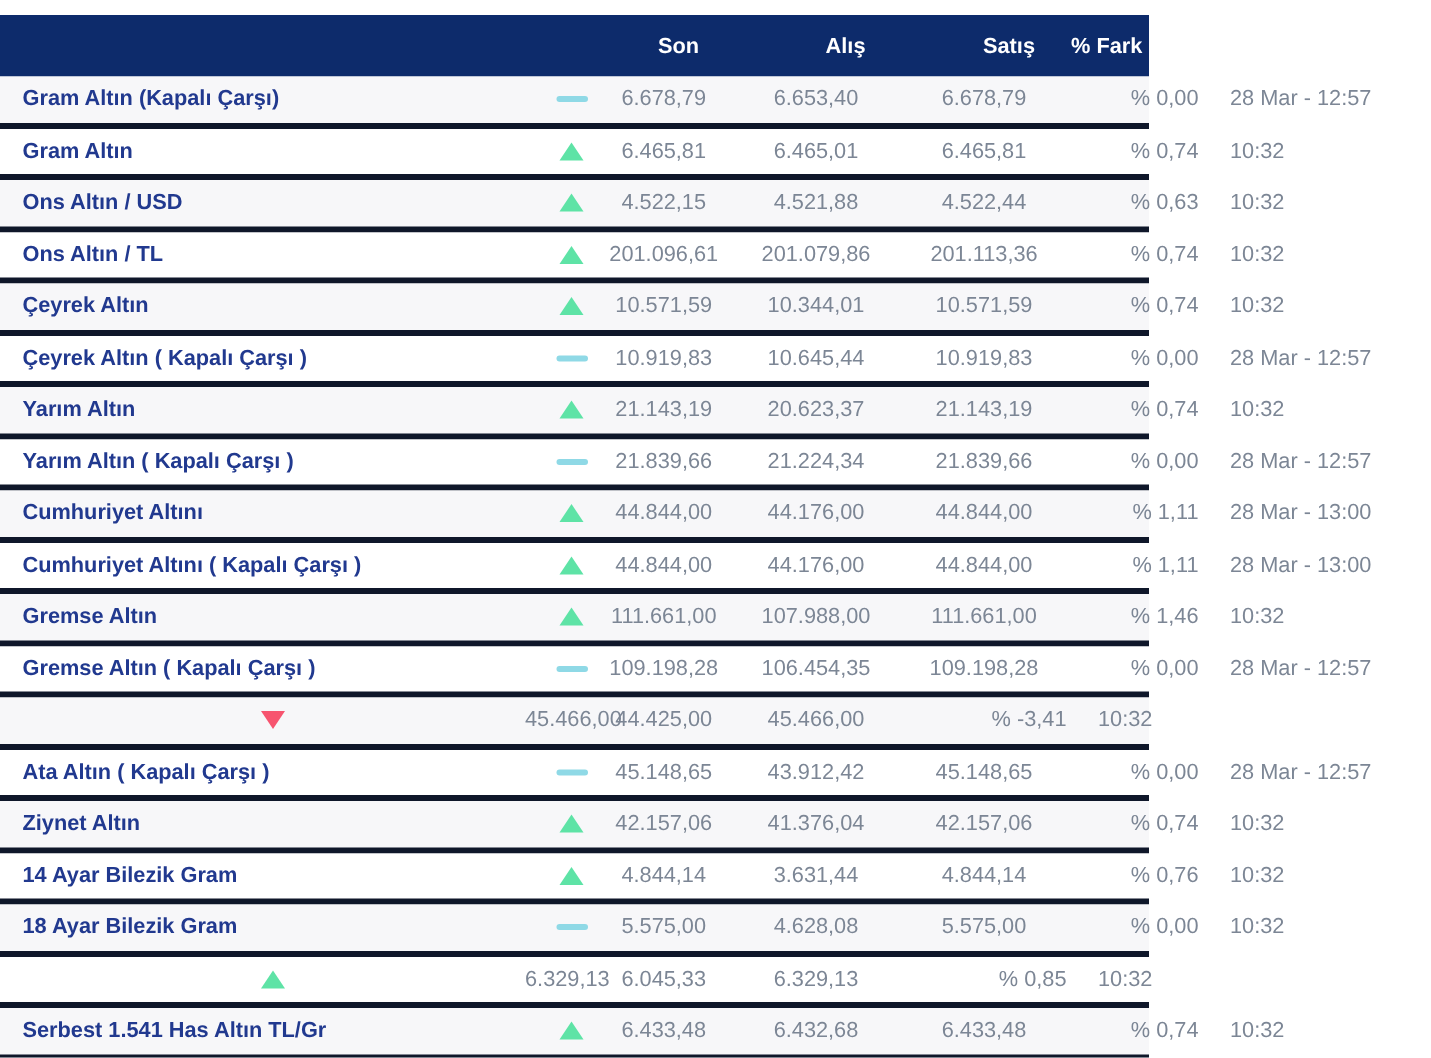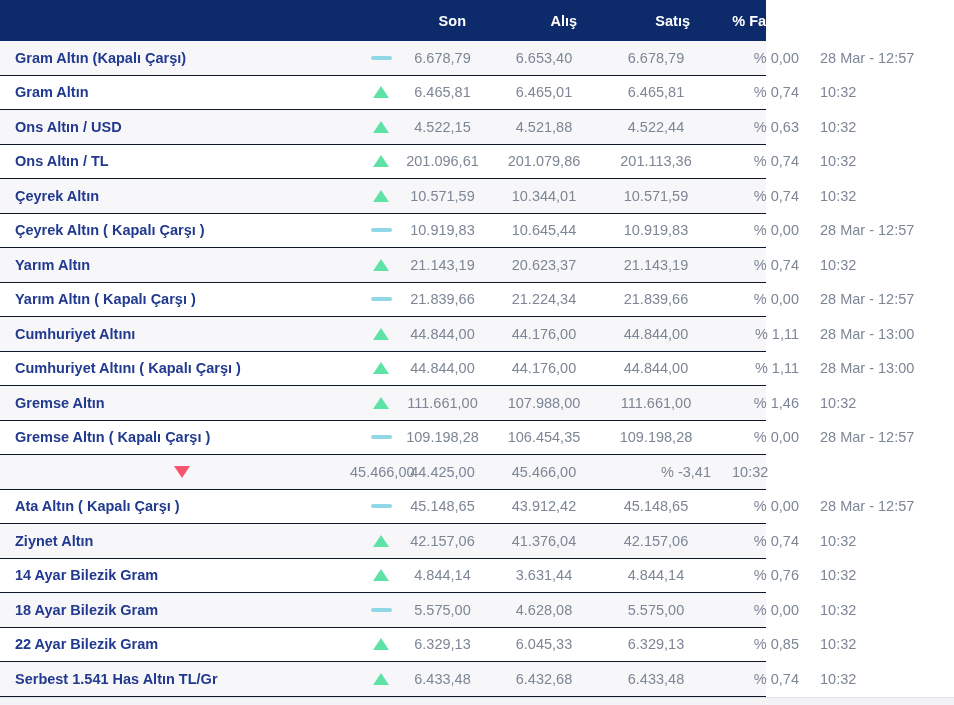--- a/index.html
+++ b/index.html
@@ -1,35 +1,35 @@
 <!DOCTYPE html>
 <html><head>
 <meta charset="utf-8">
 <style>
   * { margin:0; padding:0; box-sizing:border-box; }
   html,body { width:954px; height:705px; overflow:hidden; background:#ffffff;
     font-family:"Liberation Sans","DejaVu Sans",sans-serif; }
-  .table { width:766px; }
+  .table { width:766px;margin-top:10px; }
   .grid-row {
     display:grid;
     grid-template-columns:350px 48px 92px 111px 113px 88px 152px;
     align-items:center;
   }
   .thead {
     height:41px;
     background:#0d2b6b;
     color:#ffffff;
   }
   .thead .hcell { font-size:14.5px; font-weight:bold; }
   .h-son,.h-alis,.h-satis { text-align:right; padding-right:24px; }
-  .h-fark { text-align:center; padding-right:4px; }
+  .h-fark { text-align:left; padding-right:4px; }
   .h-tarih { text-align:left; padding-left:18px; }
   .row {
     height:34.5px;
-    border-bottom:1px solid #0f172a;
+    border-bottom:4px solid #0f172a;
     background:#ffffff;
   }
   .row.alt { background:#f7f7f9; }
   .cell-name {
     padding-left:15px;
     font-size:14.5px;
     font-weight:bold;
     color:#21398f;
     white-space:nowrap;
     cursor:pointer;
@@ -256,21 +256,20 @@
         <div class="cell-trend">
           <span class="dash"></span>
         </div>
         <div class="val v-son">5.575,00</div>
         <div class="val v-alis">4.628,08</div>
         <div class="val v-satis">5.575,00</div>
         <div class="val v-fark">% 0,00</div>
         <div class="val v-tarih">10:32</div>
       </div>
       <div class="grid-row row">
-        <div class="cell-name">22 Ayar Bilezik Gram</div>
         <div class="cell-trend">
           <span class="tri-up"></span>
         </div>
         <div class="val v-son">6.329,13</div>
         <div class="val v-alis">6.045,33</div>
         <div class="val v-satis">6.329,13</div>
         <div class="val v-fark">% 0,85</div>
         <div class="val v-tarih">10:32</div>
       </div>
       <div class="grid-row row alt">

